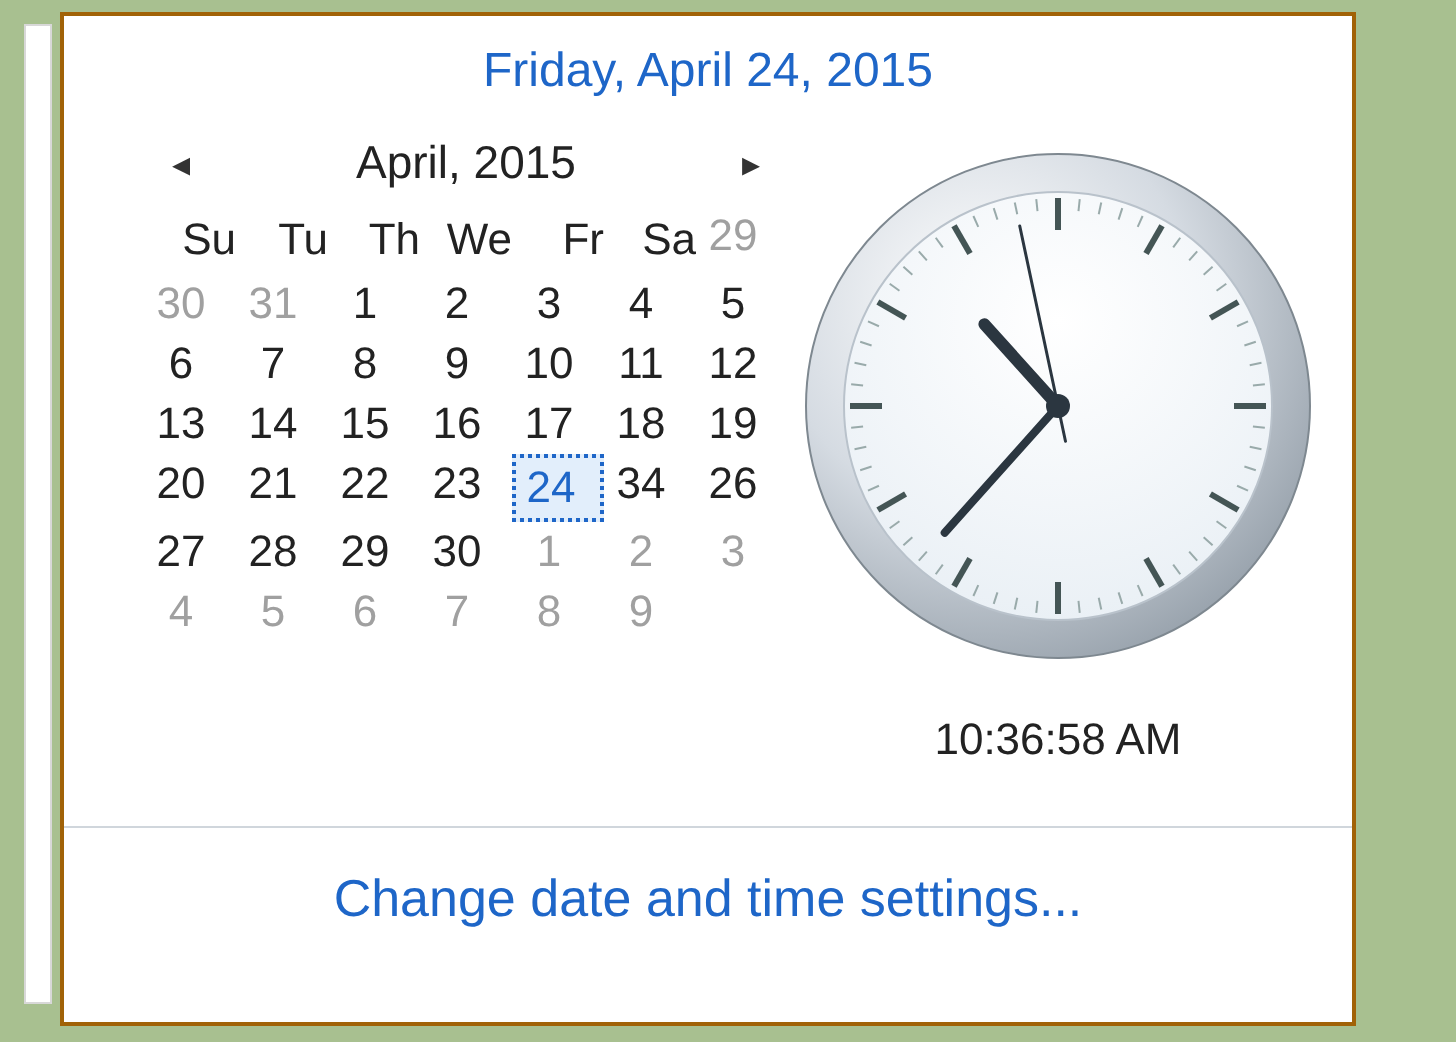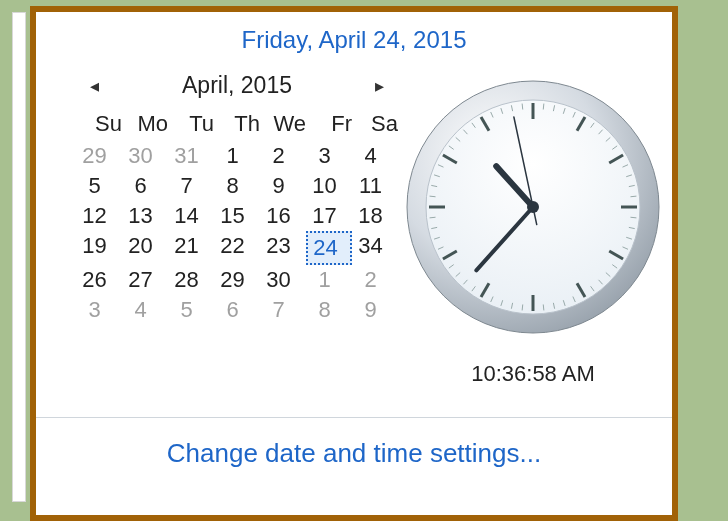--- a/index.html
+++ b/index.html
@@ -9,21 +9,21 @@
     width: 728px;
     height: 521px;
     overflow: hidden;
   }
   .popup {
     position: absolute;
     left: 30px;
     top: 6px;
     width: 648px;
     background: #fff;
-    border: 6px solid #a16207;
+    border: 2px solid #a16207;
   }
   .header-date {
     text-align: center;
     color: #1e66c8;
     font-size: 24px;
     padding: 14px 0 18px 0;
   }
   .content {
     display: flex;
     padding: 0 40px 10px 40px;
@@ -128,21 +128,20 @@
 
   <div class="content">
     <div class="calendar">
       <div class="cal-header">
         <span class="nav-arrow">◂</span>
         <span class="cal-title">April, 2015</span>
         <span class="nav-arrow">▸</span>
       </div>
       <div class="cal-grid" id="cal-grid">
           <div class="cal-head">Su</div>
-          <div class="cal-head">Mo</div>
           <div class="cal-head">Tu</div>
           <div class="cal-head">Th</div>
           <div class="cal-head">We</div>
           <div class="cal-head">Fr</div>
           <div class="cal-head">Sa</div>
           <div class="cal-cell other">29</div>
           <div class="cal-cell other">30</div>
           <div class="cal-cell other">31</div>
           <div class="cal-cell">1</div>
           <div class="cal-cell">2</div>

